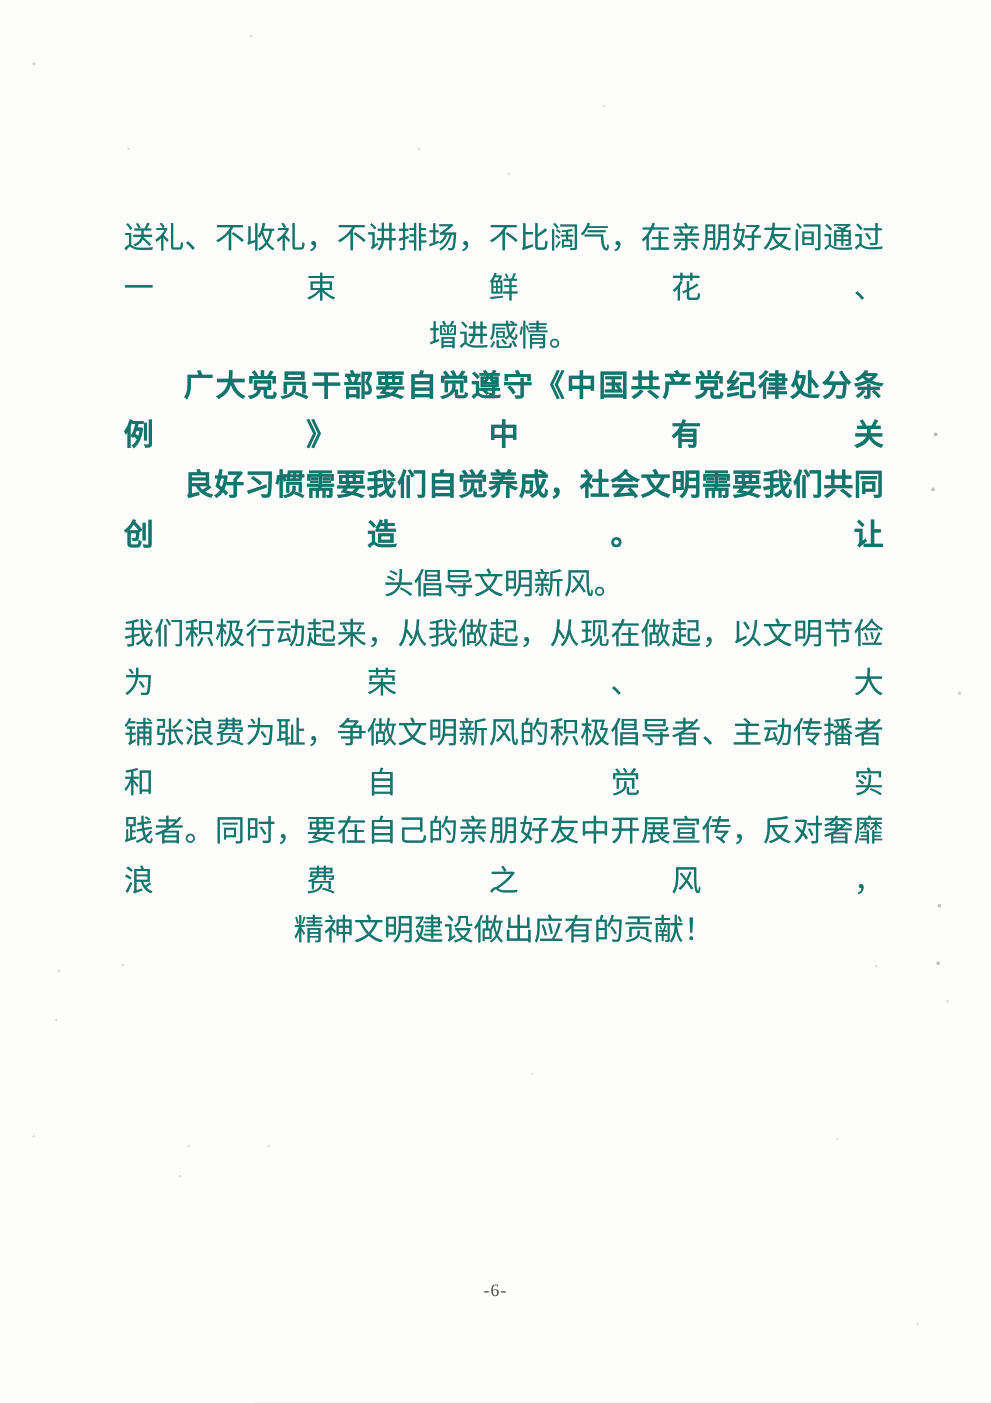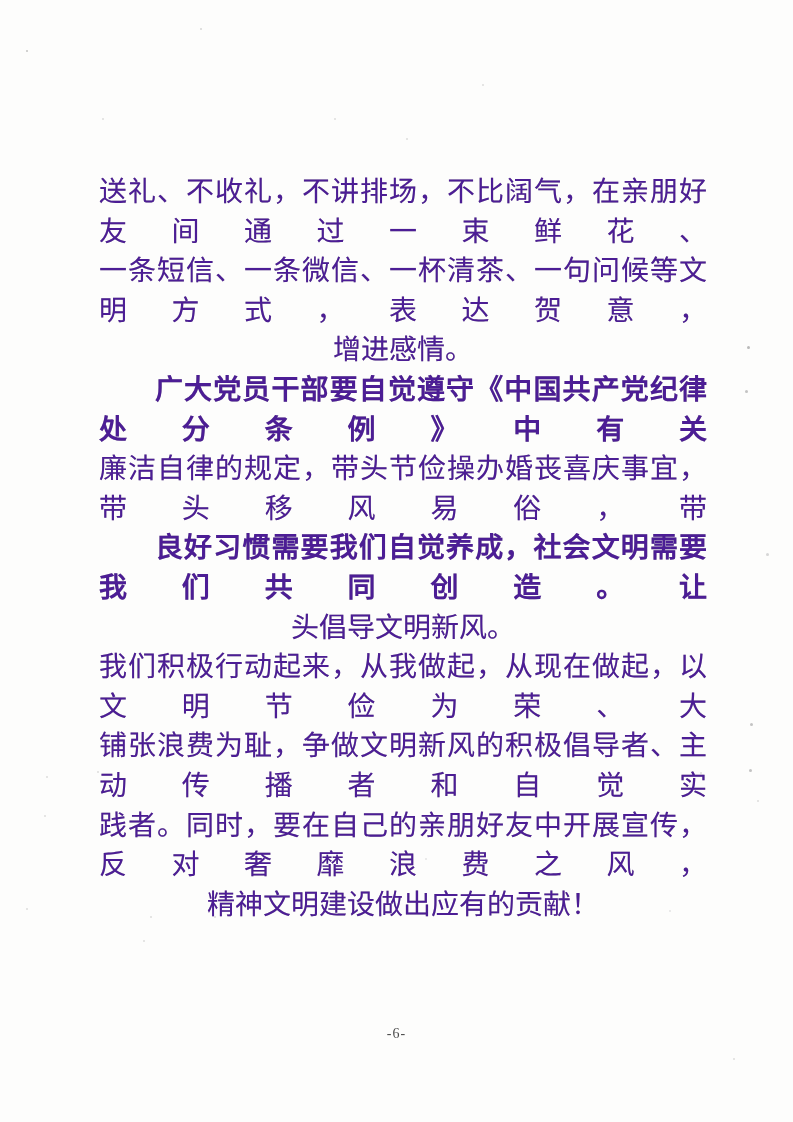--- a/index.html
+++ b/index.html
@@ -13,23 +13,23 @@
     height: 1122px;
     background: #fdfdfc;
     overflow: hidden;
     font-family: "Liberation Serif", "DejaVu Serif", serif;
   }
   .text-block {
     position: absolute;
     left: 99px;
     top: 172px;
     width: 608px;
-    font-size: 28px;
+    font-size: 24px;
     line-height: 39.6px;
-    color: #4c1d95;
+    color: #0f766e;
     text-shadow: 0 0 0.5px rgba(70,70,70,0.45);
     letter-spacing: 0;
   }
   .line {
     white-space: nowrap;
     text-align: center;
   }
   .line.fill {
     white-space: normal;
     text-align: justify;
@@ -58,24 +58,22 @@
   .s2 { width: 2px; height: 2px; }
   .s3 { width: 3px; height: 3px; }
 </style>
 </head>
 <body>
 
 <div class="page">
 
   <div class="text-block">
     <div class="line fill">送礼、不收礼，不讲排场，不比阔气，在亲朋好友间通过一束鲜花、</div>
-    <div class="line fill">一条短信、一条微信、一杯清茶、一句问候等文明方式，表达贺意，</div>
     <div class="line">增进感情。</div>
     <div class="line fill indent">广大党员干部要自觉遵守《中国共产党纪律处分条例》中有关</div>
-    <div class="line fill">廉洁自律的规定，带头节俭操办婚丧喜庆事宜，带头移风易俗，带</div>
     <div class="line fill indent">良好习惯需要我们自觉养成，社会文明需要我们共同创造。让</div>
     <div class="line">头倡导文明新风。</div>
     <div class="line fill">我们积极行动起来，从我做起，从现在做起，以文明节俭为荣、大</div>
     <div class="line fill">铺张浪费为耻，争做文明新风的积极倡导者、主动传播者和自觉实</div>
     <div class="line fill">践者。同时，要在自己的亲朋好友中开展宣传，反对奢靡浪费之风，</div>
     <div class="line">精神文明建设做出应有的贡献！</div>
   </div>
 
   <div class="footer">-6-</div>
 

